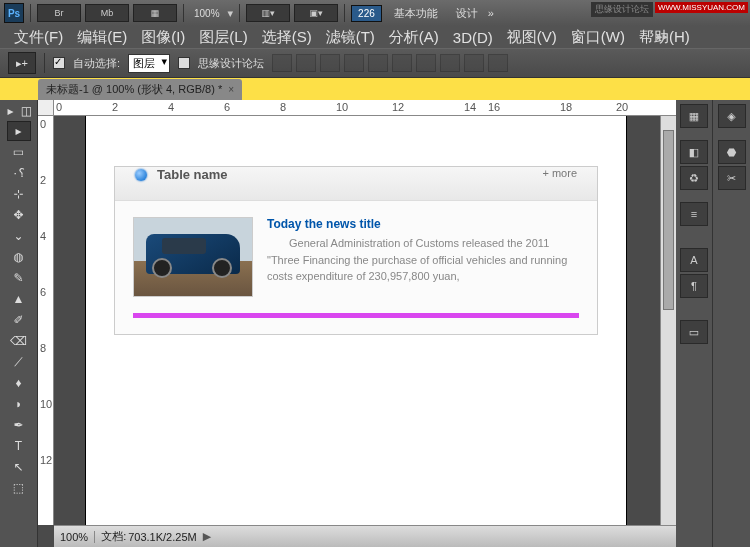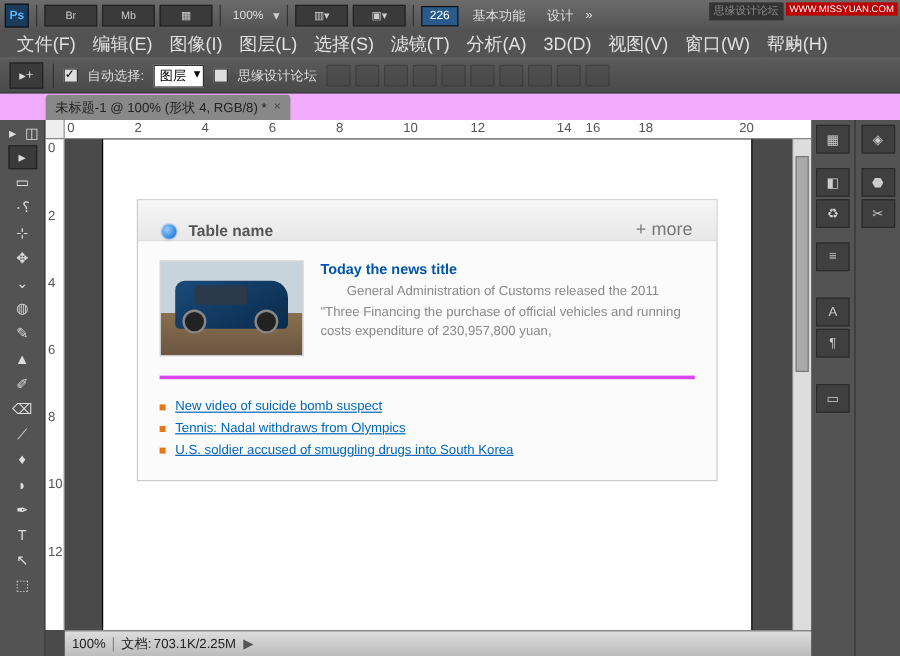--- a/index.html
+++ b/index.html
@@ -13,21 +13,21 @@
 .menu-bar{height:22px;background:#535353;display:flex;align-items:center;padding:0 8px;gap:2px;color:#e0e0e0}
 .menu-item{padding:2px 6px;font-size:15px}
 .options-bar{height:30px;background:linear-gradient(#5a5a5a,#4a4a4a);border-top:1px solid #666;border-bottom:1px solid #333;display:flex;align-items:center;padding:0 8px;gap:8px;color:#ddd}
 .opt-icon{width:28px;height:22px;background:#3a3a3a;border:1px solid #222;display:flex;align-items:center;justify-content:center}
 .checkbox{width:12px;height:12px;background:#ddd;border:1px solid #333;display:inline-block;position:relative}
 .checkbox.checked::after{content:"✓";position:absolute;top:-2px;left:0;color:#000;font-size:10px}
 .dropdn{background:#fff;border:1px solid #333;padding:1px 14px 1px 4px;position:relative;color:#000}
 .dropdn::after{content:"▾";position:absolute;right:2px;top:0;color:#000}
 .opt-dis{opacity:.4;display:flex;gap:4px}
 .opt-dis .sq{width:20px;height:18px;background:#444;border:1px solid #222}
-.tab-bar{height:22px;background:#f0abfc;display:flex;align-items:flex-end;padding-left:38px}
+.tab-bar{height:22px;background:#fde047;display:flex;align-items:flex-end;padding-left:38px}
 .doc-tab{background:#888;padding:3px 8px;color:#222;font-size:10px;display:flex;align-items:center;gap:6px;border-radius:3px 3px 0 0}
 .close-x{font-size:10px;color:#444}
 .workspace{display:flex;height:447px}
 .toolbox{width:38px;background:#535353;border-right:1px solid #333;display:flex;flex-direction:column;align-items:center;padding-top:2px;gap:1px}
 .tool{width:24px;height:20px;display:flex;align-items:center;justify-content:center;color:#ddd;font-size:12px;border:1px solid transparent}
 .tool.sel{background:#3a3a3a;border:1px solid #222}
 .tool-pair{display:flex;gap:0}
 .tool-pair .tool{width:16px;height:18px}
 .canvas-area{flex:1;background:#4a4a4a;position:relative}
 .ruler-h{height:16px;background:#fff;border-bottom:1px solid #888;margin-left:16px;position:relative;font-size:8px;color:#555}
@@ -40,27 +40,27 @@
 .scroll-v{width:16px;position:absolute;right:0;top:16px;bottom:22px;background:#ddd;border-left:1px solid #888}
 .scroll-thumb-v{background:#aaa;border:1px solid #777;margin:14px 2px;height:180px}
 .status{height:22px;background:linear-gradient(#ddd,#bbb);position:absolute;bottom:0;left:16px;right:0;display:flex;align-items:center;font-size:10px;color:#222;border-top:1px solid #888}
 .status .zm{padding:0 6px;border-right:1px solid #888}
 .panels{width:74px;background:#535353;display:flex}
 .panel-col{width:37px;display:flex;flex-direction:column;align-items:center;padding-top:4px;gap:2px}
 .panel-ic{width:28px;height:24px;background:#3f3f3f;border:1px solid #2a2a2a;display:flex;align-items:center;justify-content:center;color:#ccc;font-size:11px}
 .panel-gap{height:8px}
 
 .card{margin:50px 28px;border:1px solid #ccc;background:#fbfbfb}
-.card-hd{height:34px;background:linear-gradient(#f6f6f6,#e8e8e8);border-bottom:1px solid #ddd;display:flex;align-items:flex-end;padding:0 20px;justify-content:space-between}
+.card-hd{height:34px;background:linear-gradient(#f6f6f6,#e8e8e8);border-bottom:1px solid #ddd;display:flex;align-items:flex-start;padding:0 20px;justify-content:space-between}
 .hd-l{display:flex;align-items:center;gap:10px}
 .bullet-blue{width:12px;height:12px;border-radius:50%;background:radial-gradient(circle at 35% 35%,#9cf,#0066cc);box-shadow:0 0 2px #06c}
 .card-title{font-weight:bold;color:#555;font-size:13px}
-.more{color:#777;font-size:15px}
+.more{color:#777;font-size:11px}
 .card-body{padding:16px 18px}
-.news-row{display:flex;gap:14px;padding-bottom:16px;border-bottom:3px solid #d946ef}
+.news-row{display:flex;gap:14px;padding-bottom:16px;border-bottom:5px solid #d946ef}
 .car-img{width:120px;height:80px;flex-shrink:0;background:linear-gradient(#c8d4dc 0%,#c8d4dc 55%,#8a7050 55%,#6a5540 100%);position:relative;border:1px solid #ccc}
 .car-body{position:absolute;left:12px;top:16px;width:94px;height:40px;background:linear-gradient(150deg,#1a4a7a,#0a2a4a);border-radius:8px 14px 4px 4px}
 .car-win{position:absolute;left:28px;top:20px;width:44px;height:16px;background:#2a3a4a;border-radius:3px}
 .wheel{position:absolute;width:20px;height:20px;background:#222;border-radius:50%;top:40px;border:2px solid #888}
 .wheel.w1{left:18px}.wheel.w2{left:78px}
 .news-txt{flex:1}
 .news-title{color:#0055aa;font-weight:bold;font-size:12px;margin-bottom:4px}
 .news-body{color:#888;font-size:11px;line-height:1.5;text-indent:2em}
 .link-list{padding-top:14px}
 .link-item{display:flex;align-items:center;gap:8px;padding:3px 0}
@@ -172,21 +172,21 @@
   <div class="ruler-h">
    <span style="left:2px">0</span>
         <span style="left:58px">2</span>
         <span style="left:114px">4</span>
         <span style="left:170px">6</span>
         <span style="left:226px">8</span>
         <span style="left:282px">10</span>
         <span style="left:338px">12</span>
         <span style="left:410px">14</span>
         <span style="left:434px">16</span>
-        <span style="left:478px">18</span>
+        <span style="left:506px">18</span>
         <span style="left:562px">20</span>
   </div>
   <div class="ruler-v">
    <span style="top:2px">0</span>
         <span style="top:58px">2</span>
         <span style="top:114px">4</span>
         <span style="top:170px">6</span>
         <span style="top:226px">8</span>
         <span style="top:282px">10</span>
         <span style="top:338px">12</span>
@@ -207,34 +207,20 @@
         <div class="car-body"></div>
                   <div class="car-win"></div>
                   <div class="wheel w1"></div>
                   <div class="wheel w2"></div>
        </div>
        <div class="news-txt">
         <div class="news-title">Today the news title</div>
         <div class="news-body">General Administration of Customs released the 2011 "Three Financing the purchase of official vehicles and running costs expenditure of 230,957,800 yuan,</div>
        </div>
       </div>
-      <div class="link-list">
-       <div class="link-item">
-                  <span class="sq-bullet"></span>
-                  <a class="link-a">New video of suicide bomb suspect</a>
-                </div>
-       <div class="link-item">
-                  <span class="sq-bullet"></span>
-                  <a class="link-a">Tennis: Nadal withdraws from Olympics</a>
-                </div>
-       <div class="link-item">
-                  <span class="sq-bullet"></span>
-                  <a class="link-a">U.S. soldier accused of smuggling drugs into South Korea</a>
-                </div>
-      </div>
      </div>
     </div>
    </div>
   </div>
   <div class="scroll-v">
         <div class="scroll-thumb-v"></div>
       </div>
   <div class="status">
    <span class="zm">100%</span>
    <span style="padding:0 2px 0 6px">文档:</span>

